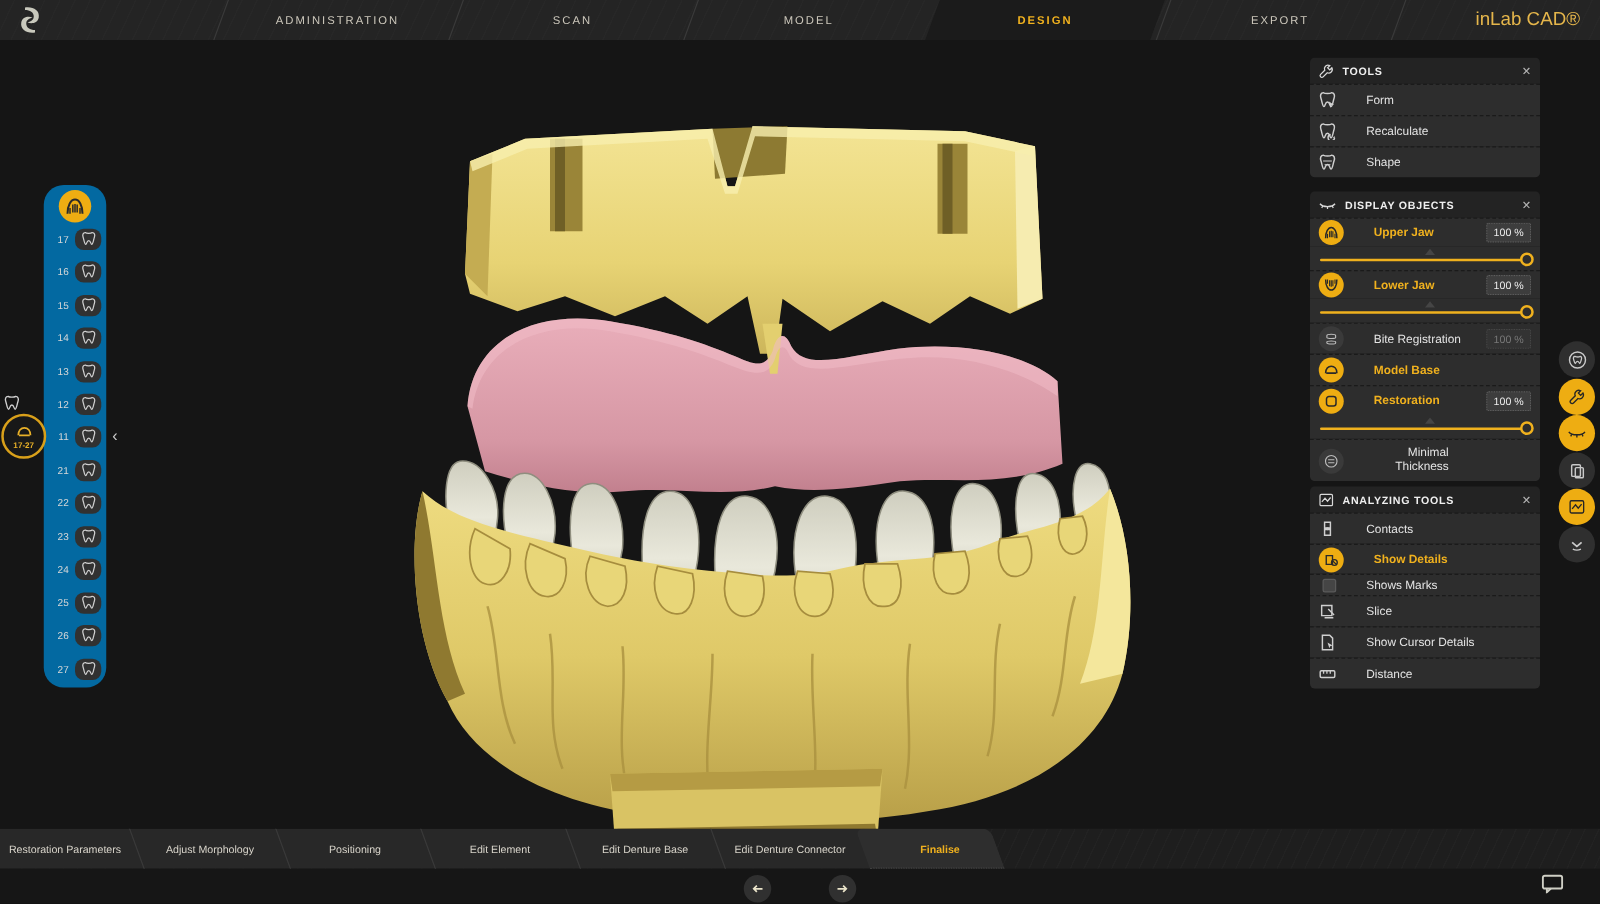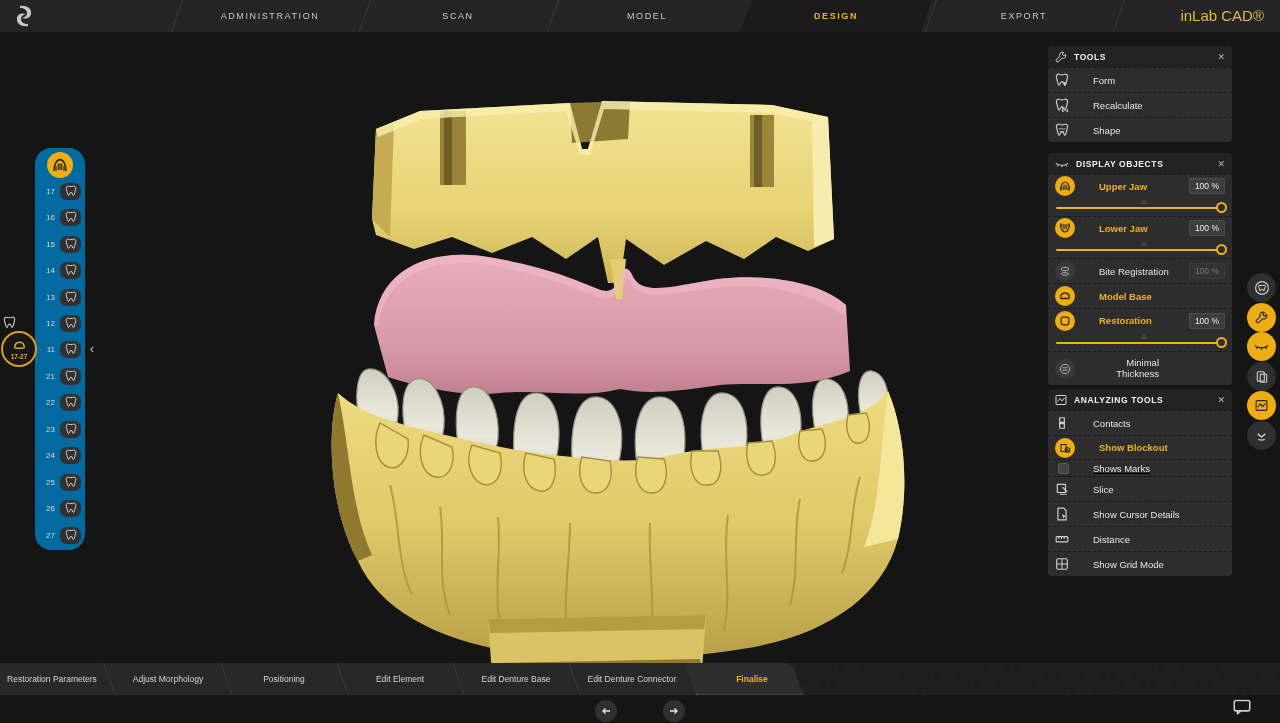--- a/index.html
+++ b/index.html
@@ -39,21 +39,21 @@
     font-size:13px; line-height:24px; text-align:center; }
 
   
   .panel { position:absolute; left:1048px; width:184px; border-radius:4px; overflow:hidden; }
   .p-head { height:21px; background:#232323; display:flex; align-items:center; padding:0 7px; }
   .p-head .ttl { flex:1; margin-left:7px; font-size:8.5px; font-weight:bold; letter-spacing:0.6px; color:#efefef; }
   .p-close { color:#b5b5b5; font-size:9px; cursor:default; }
   .p-row { display:flex; align-items:center; padding:0 7px; background:#2d2d2d; border-top:1px dashed #1a1a1a; }
   .p-row .lab { flex:1; margin-left:24px; font-size:9.5px; color:#e4e4e4; }
   .p-row.on .lab { color:#f0b11e; font-weight:bold; }
-  .h25{height:25px;} .h24{height:24px;} .h23{height:23px;} .h17{height:17px;text-decoration:underline;} .h34{height:34px;}
+  .h25{height:25px;} .h24{height:24px;} .h23{height:23px;} .h17{height:17px;} .h34{height:34px;}
   .ic-circ { width:20px; height:20px; min-width:20px; border-radius:50%; display:flex; align-items:center; justify-content:center; }
   .ic-circ.yel { background:#eead12; }
   .ic-circ.dim { background:#3a3a3a; }
   .val-box { font-size:8.5px; color:#ececec; background:#3d3d3d; border:1px dotted #5e5e5e; padding:2px 5px; border-radius:2px; }
   .val-box.dis { color:#787878; background:#333; border-color:#474747; }
   .slider-row { height:19px; background:#2d2d2d; position:relative; }
   .slider-row .notch { position:absolute; left:50%; top:2px; width:0; height:0;
     border-left:4px solid transparent; border-right:4px solid transparent; border-bottom:5px solid #454545; }
   .slider-row .track { position:absolute; left:8px; right:10px; top:10px; height:2px; background:#f0b11e; border-radius:1px; }
   .slider-row .handle { position:absolute; right:5px; top:5px; width:11px; height:11px; border-radius:50%;
@@ -543,21 +543,21 @@
           <use href="#i-contacts"></use>
         </svg>
       <span class="lab">Contacts</span>
     </div>
     <div class="p-row h24 on">
       <span class="ic-circ yel">
           <svg class="ic" width="12" height="12" viewBox="0 0 12 12" color="#292929">
             <use href="#i-blockout"></use>
           </svg>
         </span>
-      <span class="lab">Show Blockout</span>
+      <span class="lab">Show Details</span>
     </div>
     <div class="p-row h17">
       <span class="chk"></span>
       <span class="lab">Shows Marks</span>
     </div>
     <div class="p-row h25">
       <svg class="ic" width="14" height="14" viewBox="0 0 12 12" color="#cfcfcf">
           <use href="#i-slice"></use>
         </svg>
       <span class="lab">Slice</span>
@@ -566,26 +566,20 @@
       <svg class="ic" width="14" height="14" viewBox="0 0 12 12" color="#cfcfcf">
           <use href="#i-cursor-doc"></use>
         </svg>
       <span class="lab">Show Cursor Details</span>
     </div>
     <div class="p-row h25">
       <svg class="ic" width="14" height="14" viewBox="0 0 12 12" color="#cfcfcf">
           <use href="#i-ruler"></use>
         </svg>
       <span class="lab">Distance</span>
-    </div>
-    <div class="p-row h25">
-      <svg class="ic" width="14" height="14" viewBox="0 0 12 12" color="#cfcfcf">
-          <use href="#i-grid"></use>
-        </svg>
-      <span class="lab">Show Grid Mode</span>
     </div>
   </div>
 
   <div class="fab dark" style="top:273px">
     <svg class="ic" width="16" height="16" viewBox="0 0 14 14" color="#c9c9c9">
         <use href="#i-orbit-tooth"></use>
       </svg>
   </div>
   <div class="fab yel" style="top:303px">
     <svg class="ic" width="13" height="13" viewBox="0 0 12 12" color="#262626">

